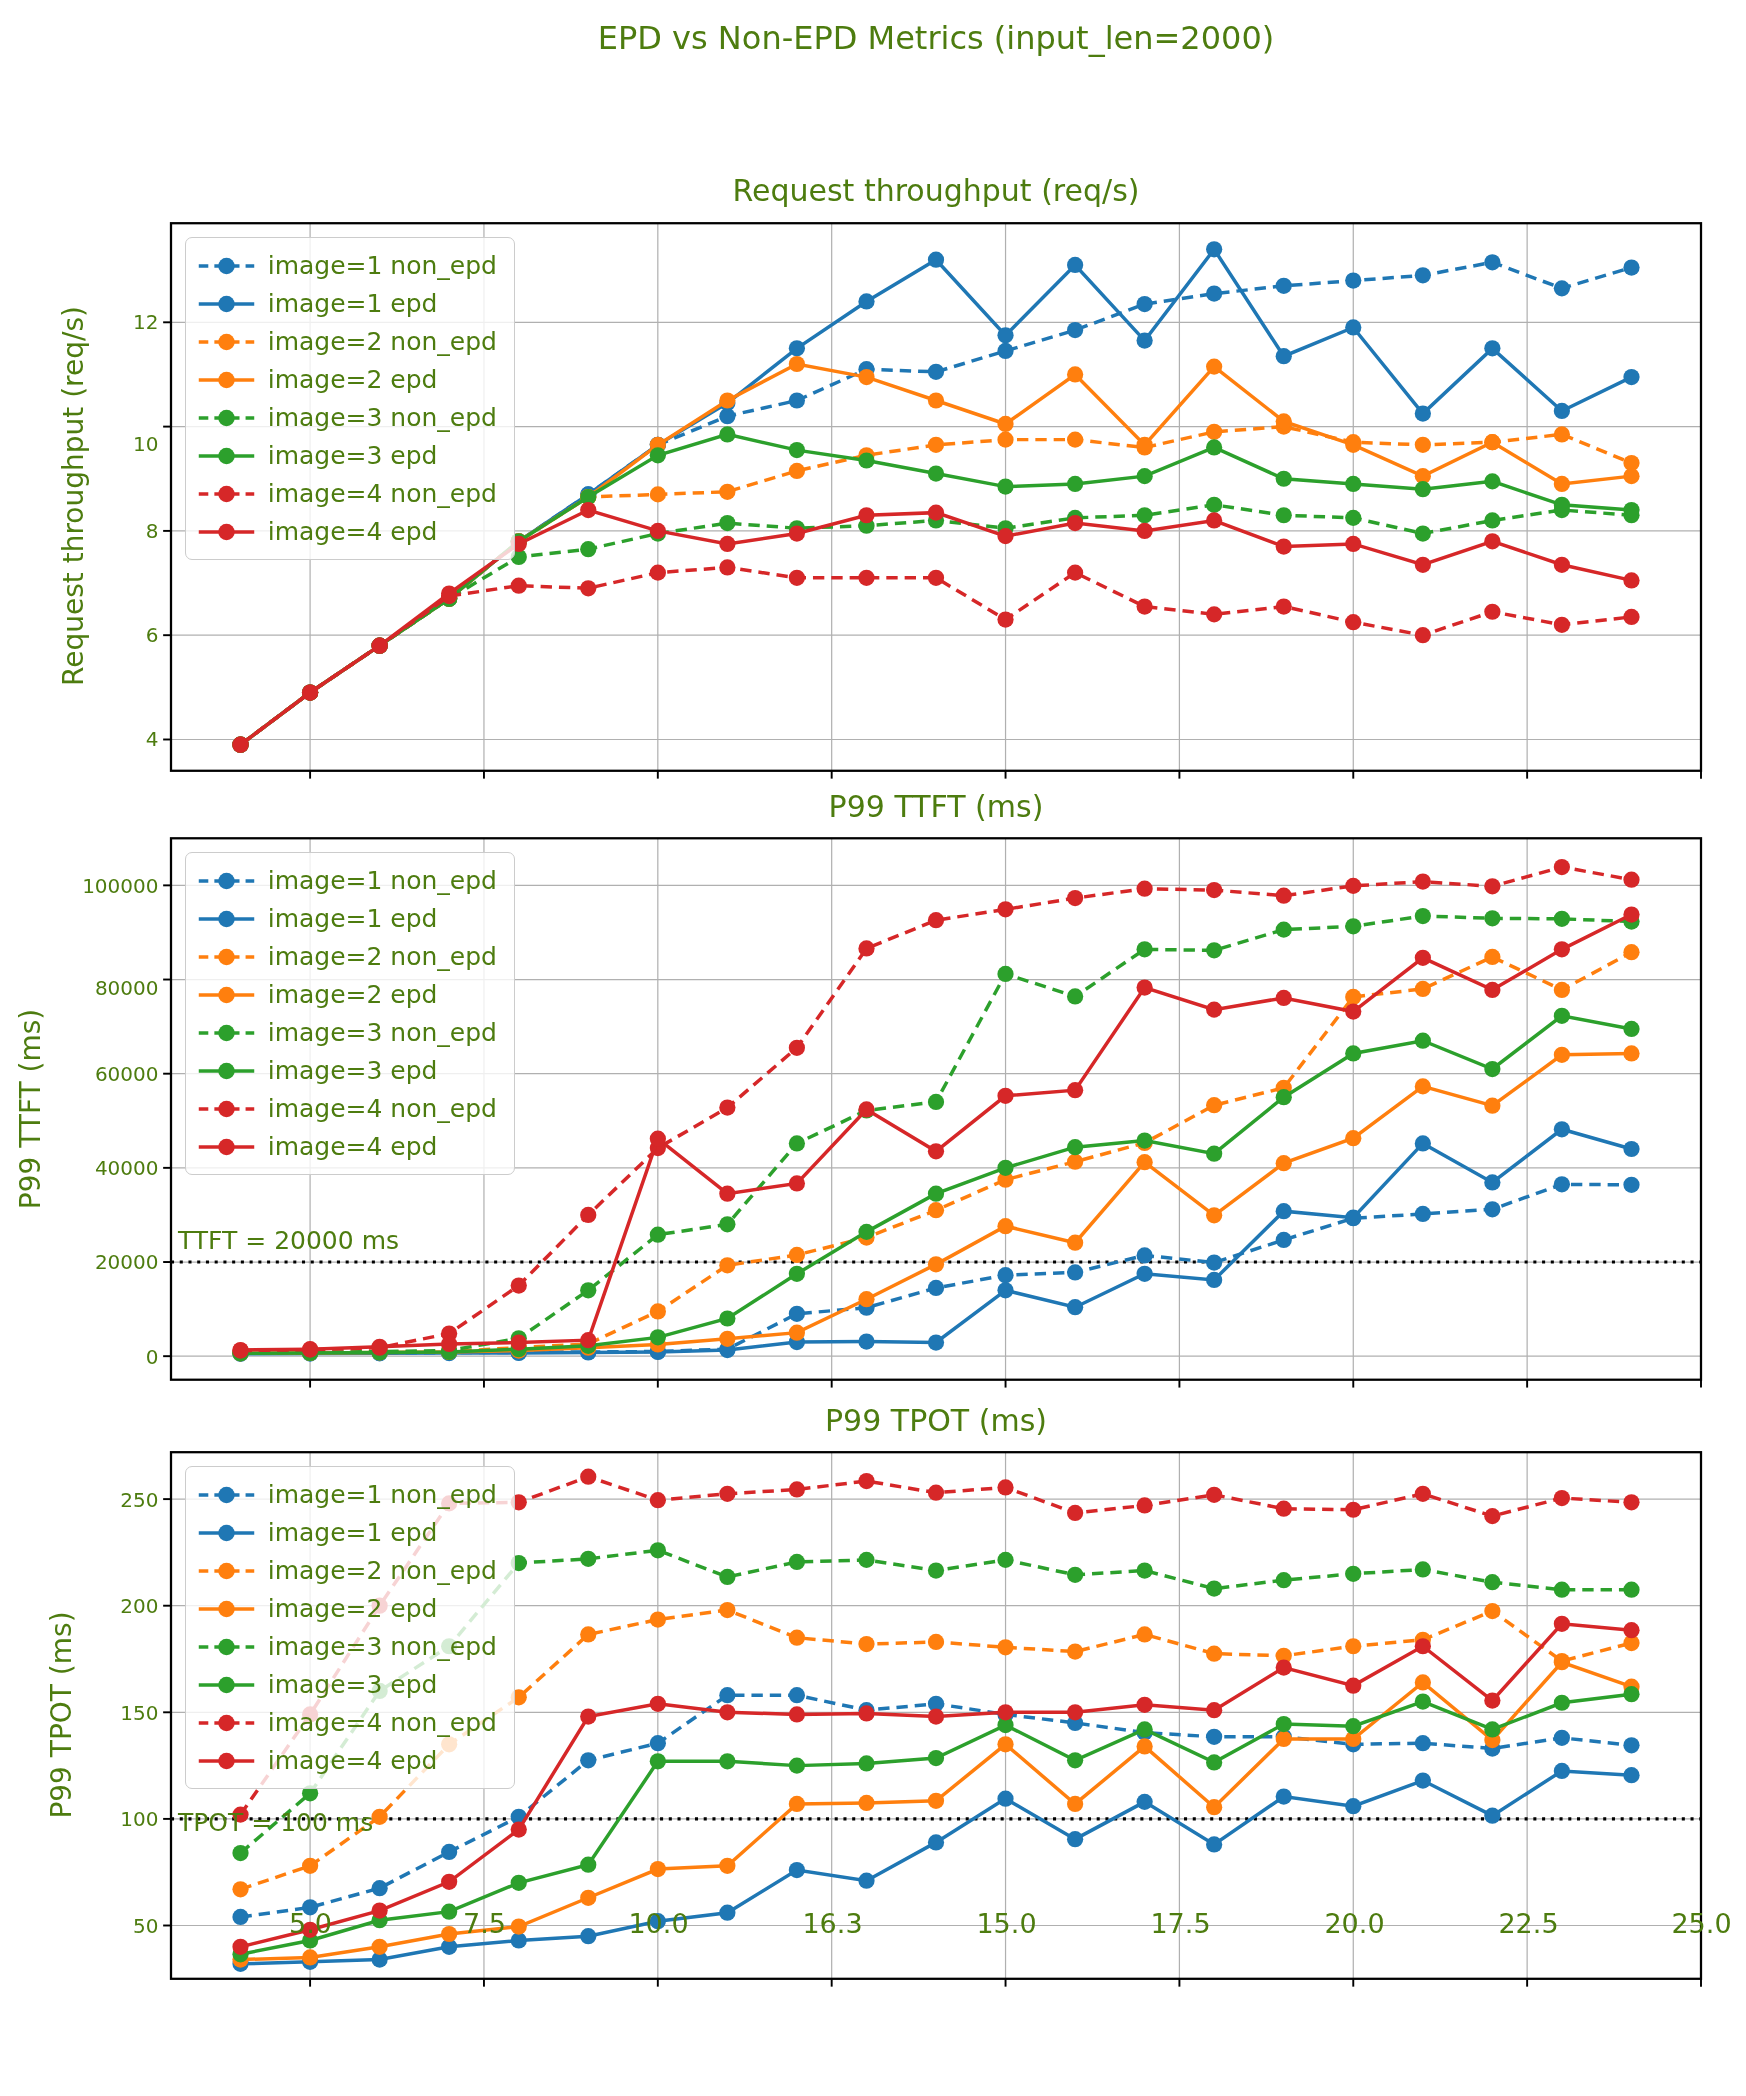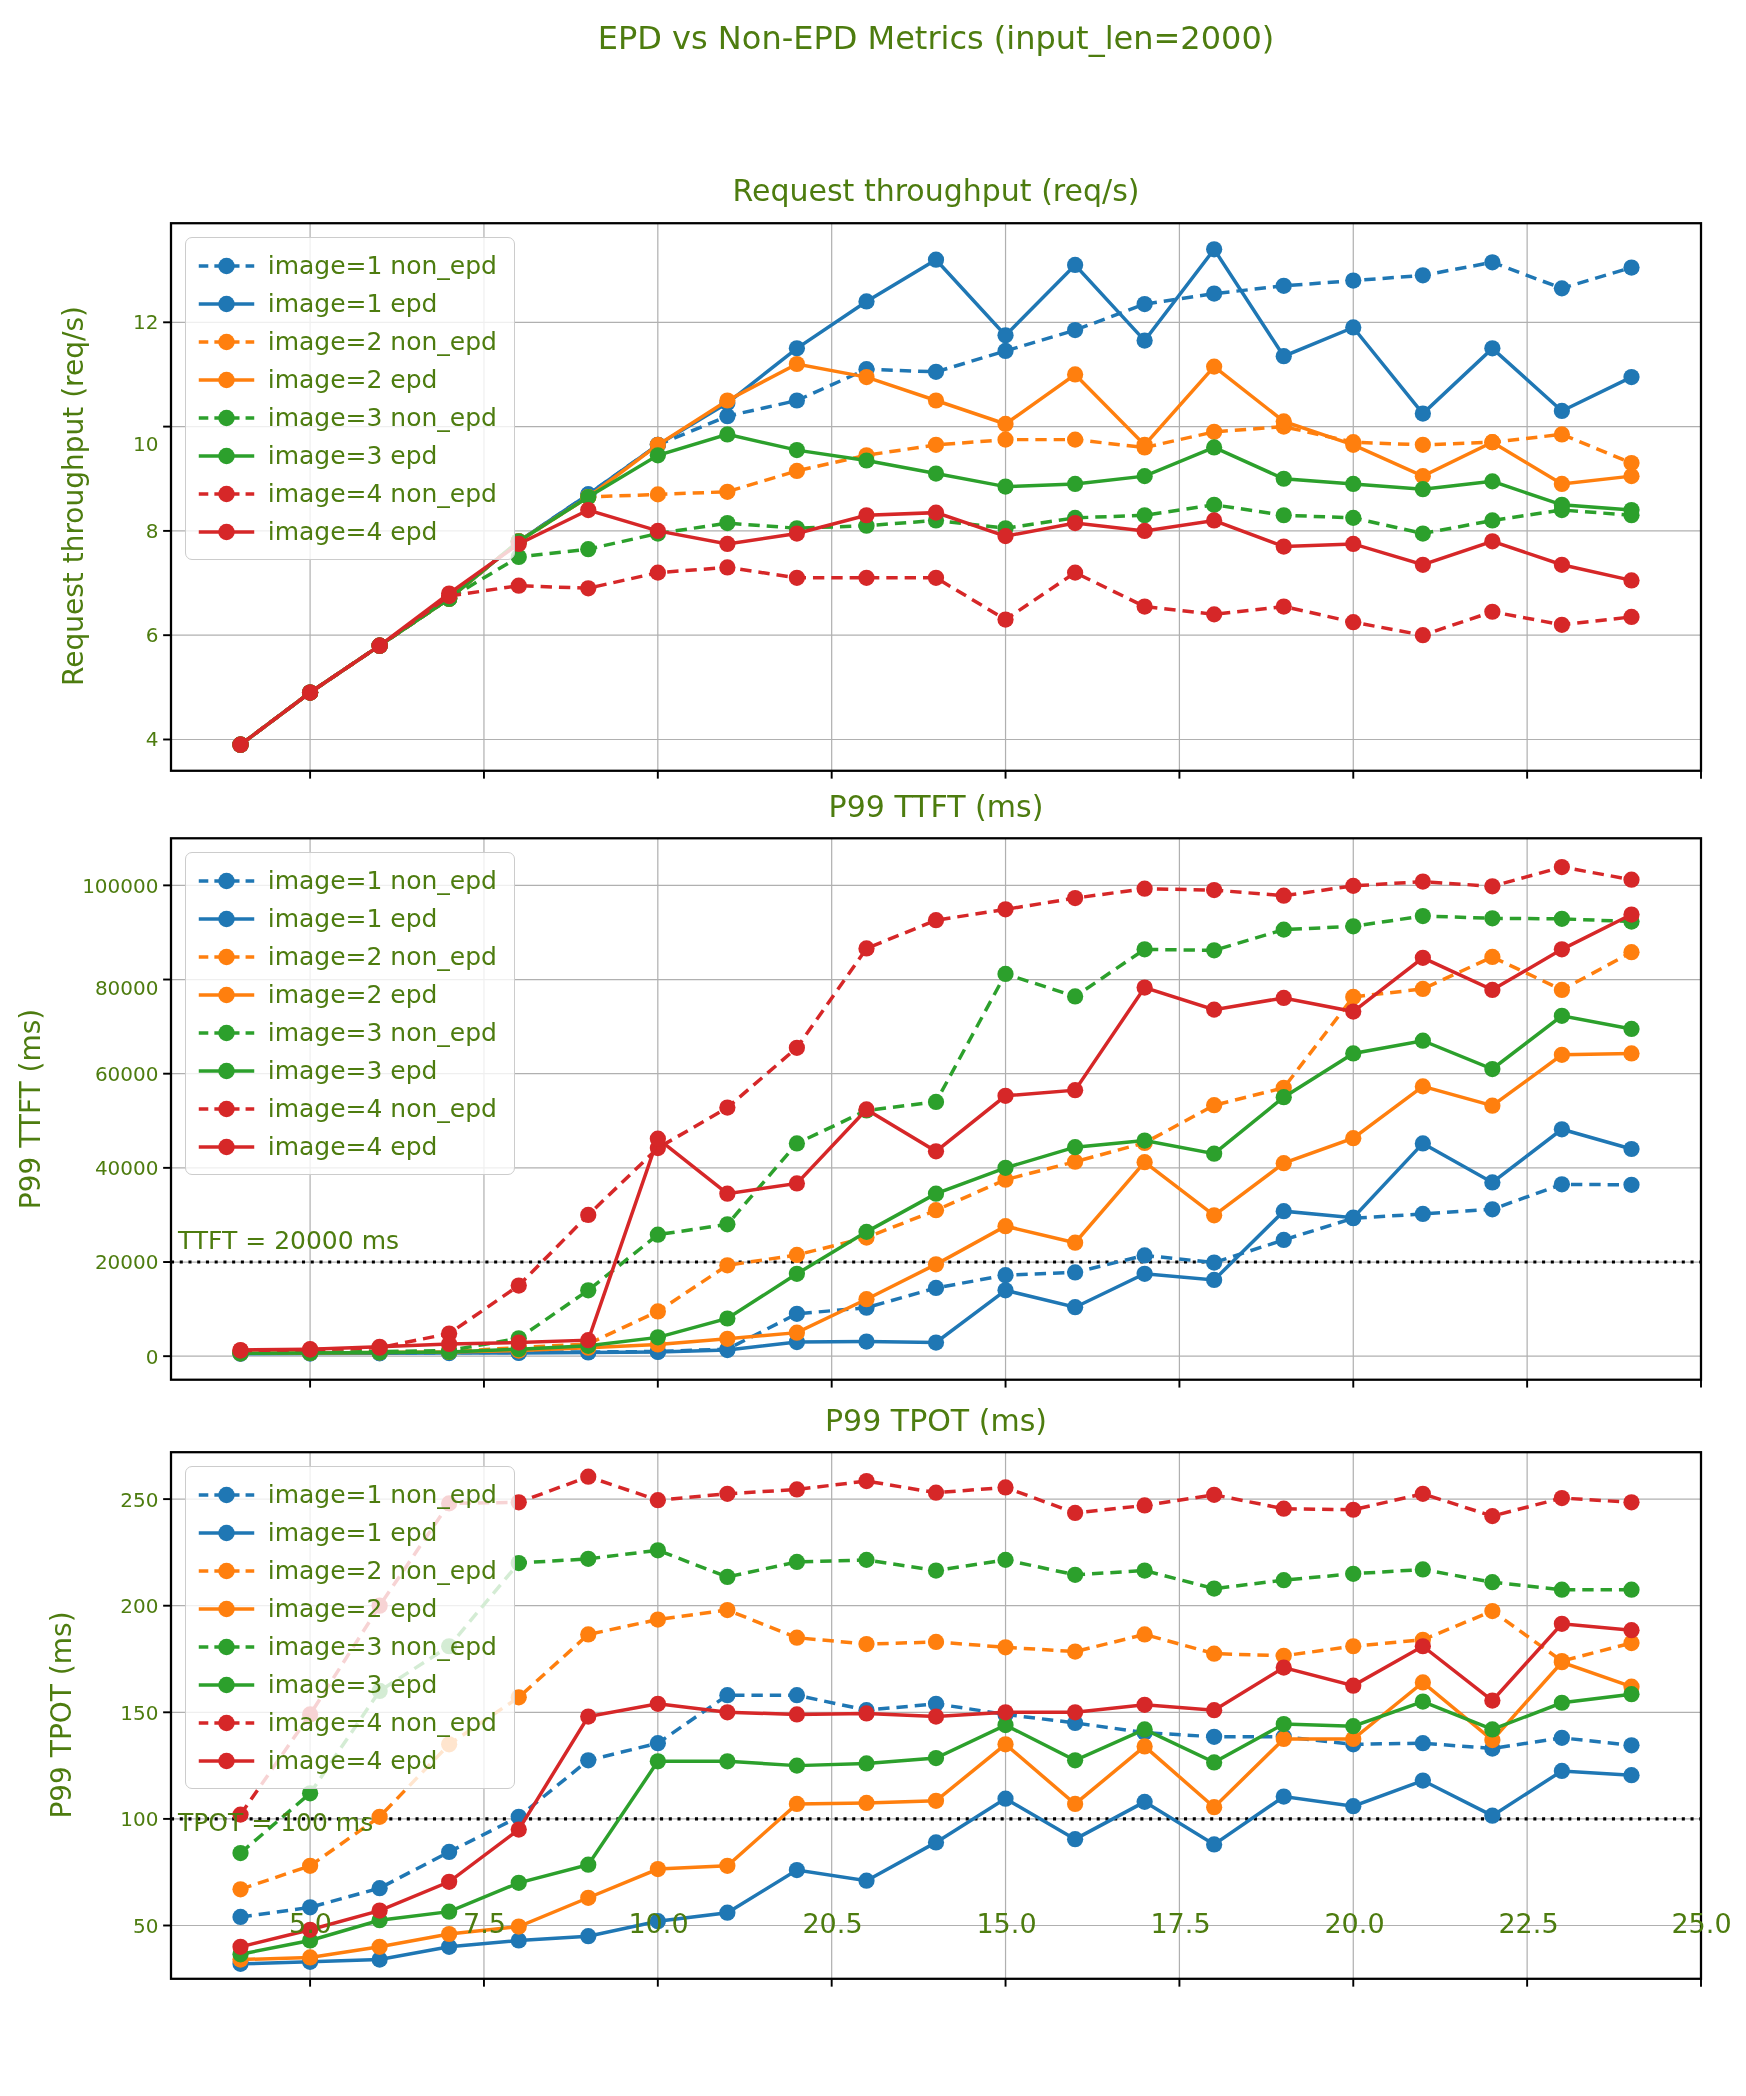--- a/index.html
+++ b/index.html
@@ -862,20 +862,20 @@
         <svg width="59" height="26" viewBox="0 0 68 30">
           <line x1="2" x2="66" y1="15" y2="15" stroke="#d62728" stroke-width="4"></line>
           <circle cx="34" cy="15" r="9.5" fill="#d62728"></circle>
         </svg>
         <span>image=4 epd</span>
       </div>
     </div>
     <div class="xtick" style="left: 310px;">5.0</div>
     <div class="xtick" style="left: 484px;">7.5</div>
     <div class="xtick" style="left: 658px;">10.0</div>
-    <div class="xtick" style="left: 832px;">20.5</div>
+    <div class="xtick" style="left: 832px;">16.3</div>
     <div class="xtick" style="left: 1006px;">15.0</div>
     <div class="xtick" style="left: 1180px;">17.5</div>
     <div class="xtick" style="left: 1354px;">20.0</div>
     <div class="xtick" style="left: 1528px;">22.5</div>
     <div class="xtick" style="left: 1701px;">25.0</div>
   </div>
 
 
 </body></html>

